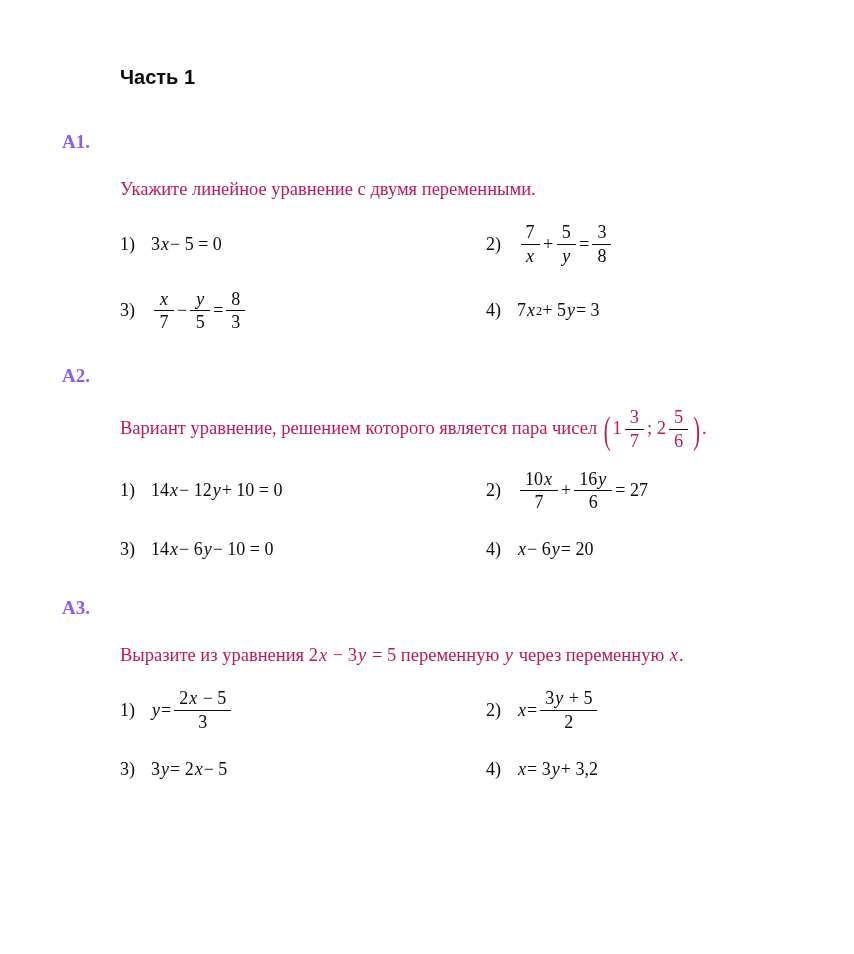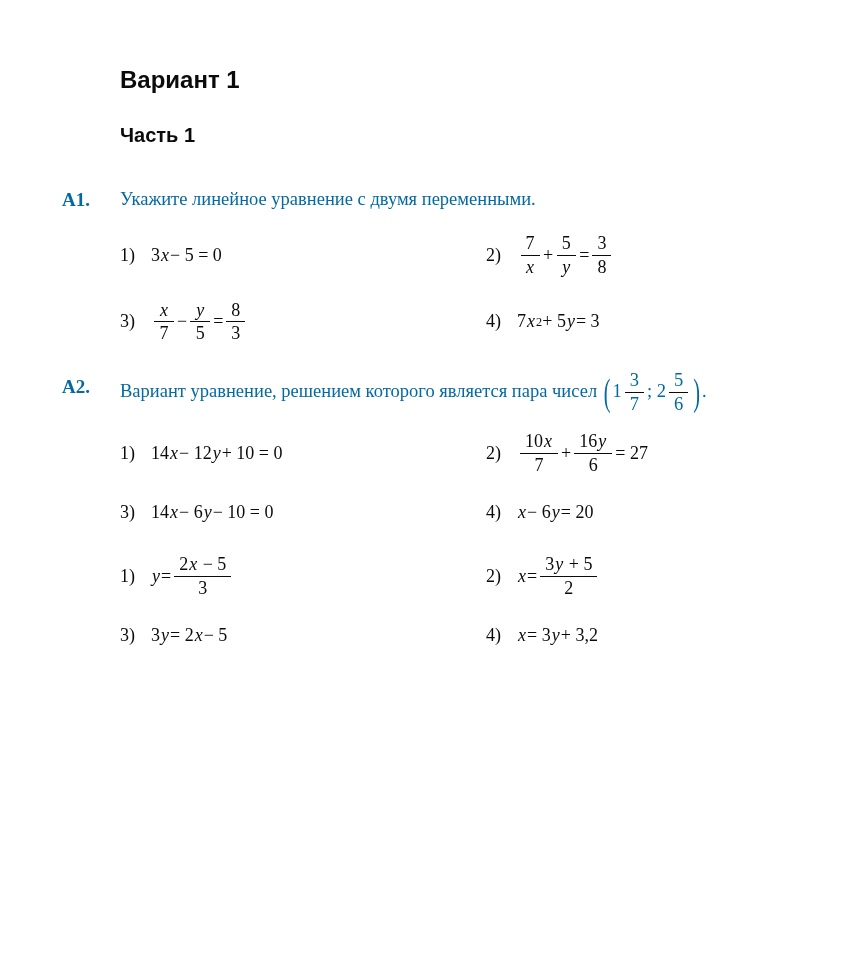--- a/index.html
+++ b/index.html
@@ -36,28 +36,29 @@
   .problem-head {
     display: flex;
     align-items: flex-start;
   }
   .pid {
     width: 58px;
     flex: 0 0 58px;
     font-weight: bold;
     font-size: 19px;
     line-height: 1.8;
-    color: #0369a1;
+    color: #8b5cf6;
   }
   .statement {
     flex: 1;
     font-size: 18.5px;
     line-height: 1.8;
     text-align: justify;
-    color: #0369a1;
+    color: #be185d;
+    margin-top: 48px;
   }
   .options {
     display: grid;
     grid-template-columns: 54% 46%;
     row-gap: 22px;
     margin: 16px 0 26px 58px;
   }
   .option {
     display: flex;
     align-items: center;
@@ -110,21 +111,20 @@
     font-weight: 300;
     vertical-align: middle;
     padding: 0 2px;
   }
 </style>
 </head>
 <body>
 
 <div class="page">
 
-  <h1 class="variant-title">Вариант 1</h1>
   <h2 class="part-title">Часть 1</h2>
 
   <section class="problem">
     <div class="problem-head">
       <span class="pid">А1.</span>
       <span class="statement"><span>Укажите линейное уравнение с двумя переменными.</span></span>
     </div>
     <div class="options">
       <div class="option">
         <span class="olabel">1)</span>
@@ -239,20 +239,24 @@
             <span class="var">x</span>
             <span> − 6</span>
             <span class="var">y</span>
             <span> = 20</span>
           </span>
       </div>
     </div>
   </section>
 
   <section class="problem">
+    <div class="problem-head">
+      <span class="pid">А3.</span>
+      <span class="statement"><span>Выразите из уравнения 2</span><span class="var">x</span><span> − 3</span><span class="var">y</span><span> = 5 переменную </span><span class="var">y</span><span> через переменную </span><span class="var">x</span><span>.</span></span>
+    </div>
     <div class="options">
       <div class="option">
         <span class="olabel">1)</span>
         <span class="omath">
             <span class="var">y</span>
             <span> = </span>
             <span class="frac">
               <span class="num"><span>2</span><span class="var">x</span><span> − 5</span></span>
               <span class="den"><span>3</span></span>
             </span>

